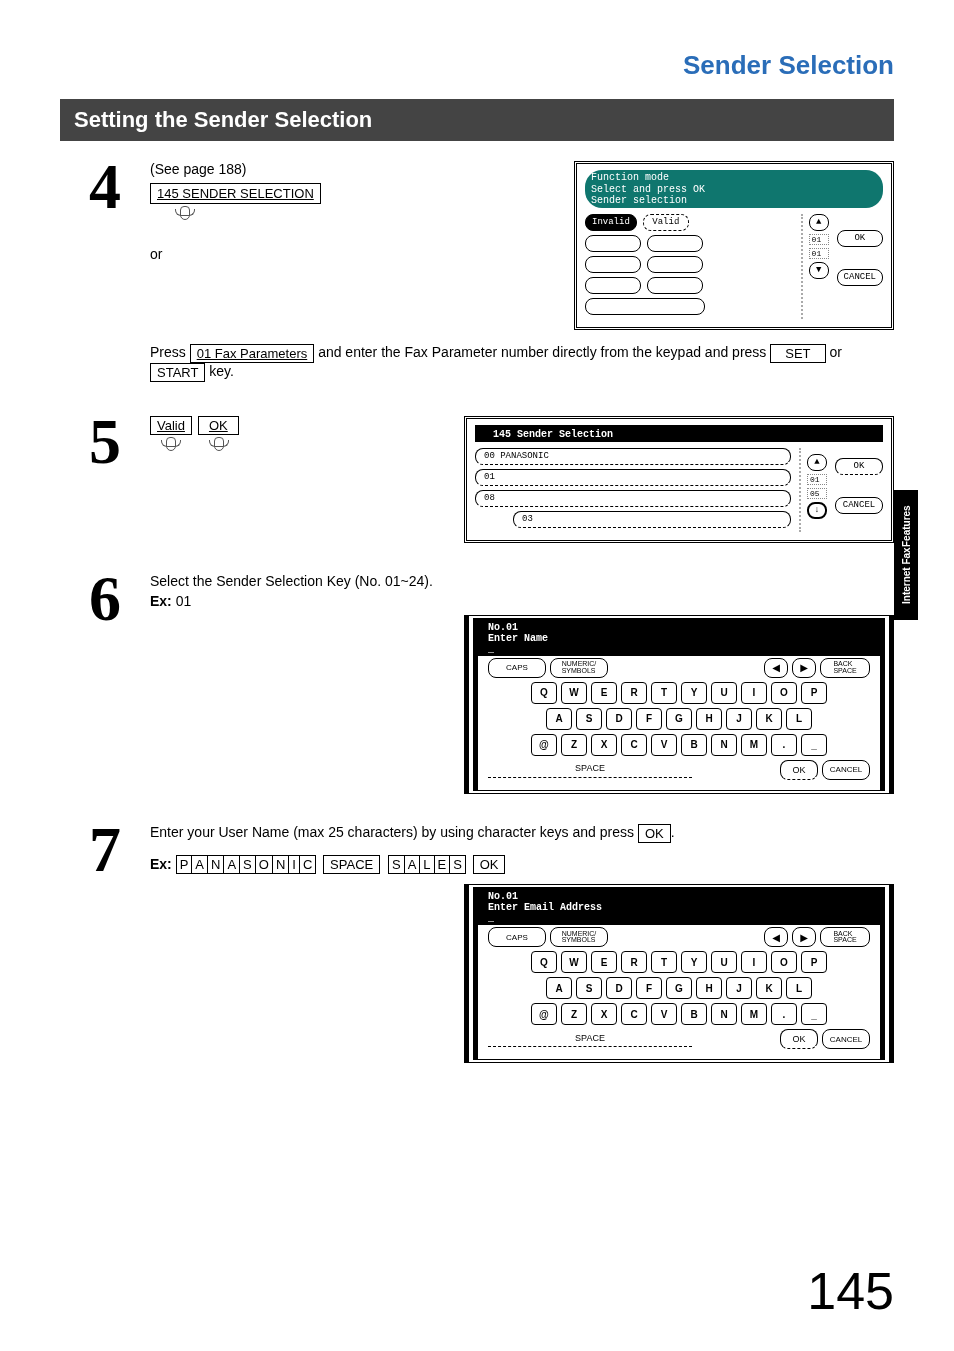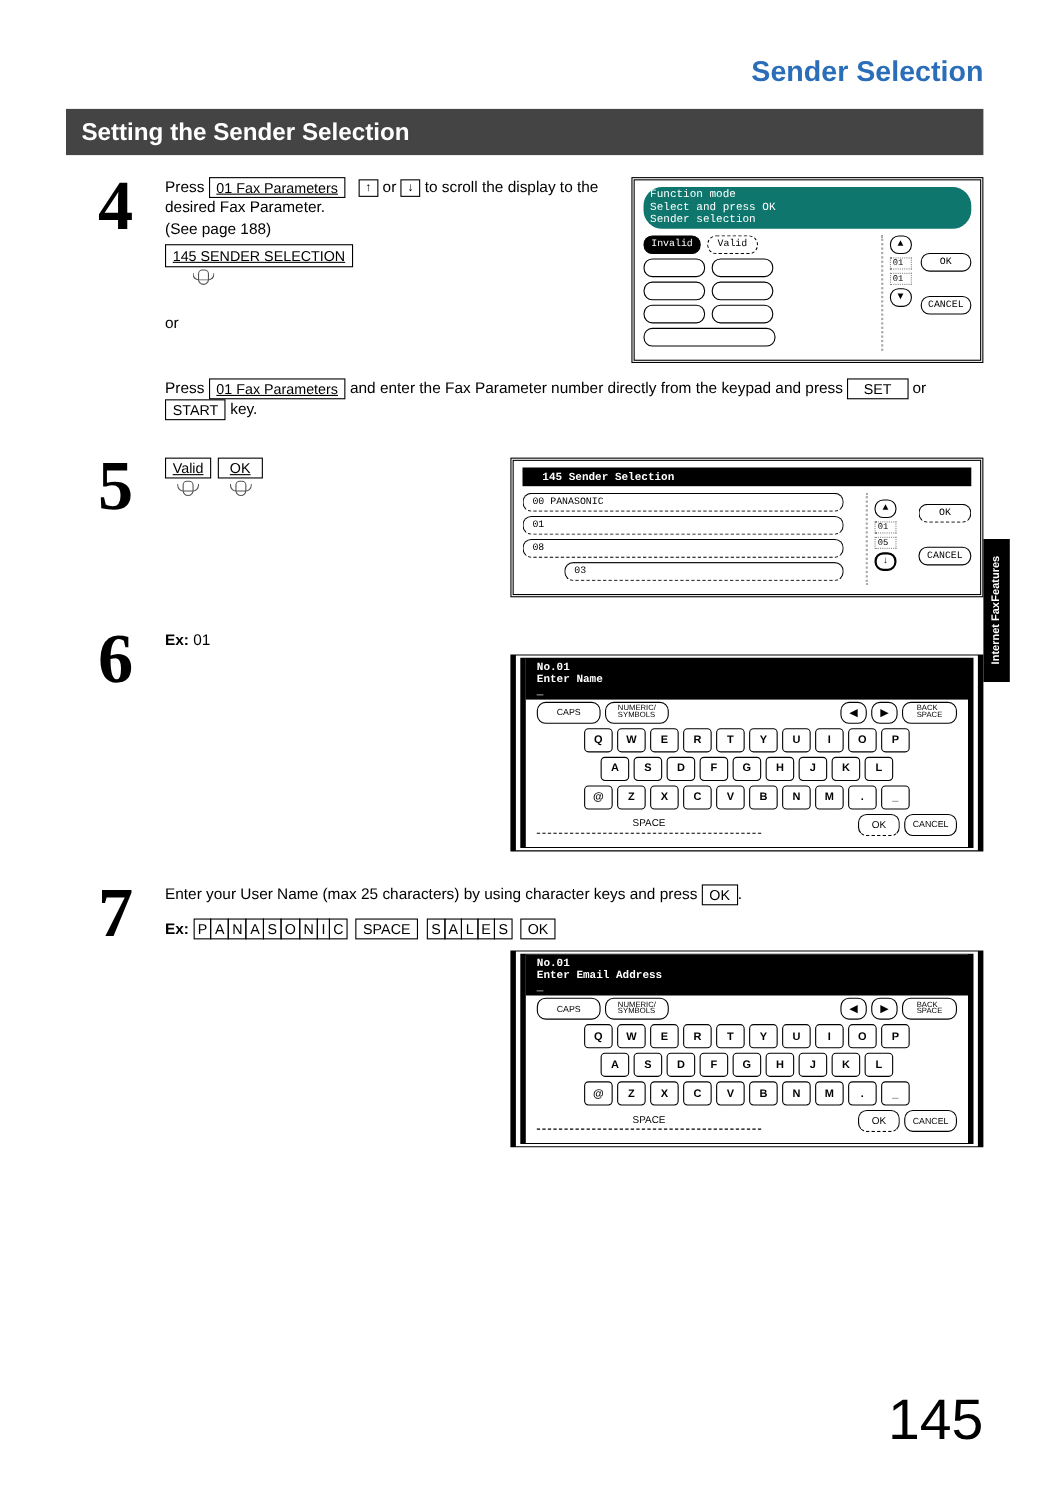--- a/index.html
+++ b/index.html
@@ -223,29 +223,20 @@
 
 <div class="page">
   <div class="top-title">Sender Selection</div>
   <div class="section-bar">Setting the Sender Selection</div>
 
   <div class="step">
     <div class="step-num">4</div>
     <div class="step-body">
       <div class="step-row">
         <div class="step-left">
-          <div class="text-line">
-            <span>Press </span>
-            <span class="key-box ul">01 Fax Parameters</span>
-            <span>&nbsp;</span>
-            <span class="arrow-box">↑</span>
-            <span> or </span>
-            <span class="arrow-box">↓</span>
-            <span> to scroll the display to the desired Fax Parameter.</span>
-          </div>
           <div class="small-note">(See page 188)</div>
           <span class="param-box">145 SENDER SELECTION</span>
           <span class="tap-icon"></span>
           <div class="or-text">or</div>
         </div>
         <div class="step-right">
 
           <div class="panel" style="width:320px;">
             <div class="panel-header">
               <div>Function mode</div>
@@ -312,21 +303,21 @@
             </div>
             <div>
               <span class="key-box ul" style="padding-left:10px;padding-right:10px;">OK</span>
               <span class="tap-icon" style="margin-left:10px;"></span>
             </div>
           </div>
         </div>
         <div class="step-right" style="margin-left:auto;">
           <div class="panel" style="width:430px;">
             <div class="panel-header-small">145 Sender Selection</div>
-            <div style="display:flex; gap:20px;">
+            <div style="display:flex; gap:8px;">
               <div style="flex:1;">
                 <div class="p-row">
                     <span class="p-btn wide" style="border-bottom-style:dashed;">00  PANASONIC</span>
                   </div>
                 <div class="p-row">
                     <span class="p-btn wide" style="border-bottom-style:dashed;">01</span>
                   </div>
                 <div class="p-row">
                     <span class="p-btn wide" style="border-bottom-style:dashed;">08</span>
                   </div>
@@ -347,20 +338,21 @@
             </div>
           </div>
         </div>
       </div>
     </div>
   </div>
 
   <div class="step">
     <div class="step-num">6</div>
     <div class="step-body">
+      <div class="text-line">Select the Sender Selection Key (No. 01~24).</div>
       <div><b>Ex:</b> <span>01</span></div>
       <div style="display:flex; justify-content:flex-end; margin-top:6px;">
         <div class="kb-panel">
           <div class="kb-hdr">
             <div>No.01</div>
             <div>Enter Name</div>
             <div class="dash">_</div>
           </div>
           <div class="kb-row">
             <span class="kb-btn long">CAPS</span>

